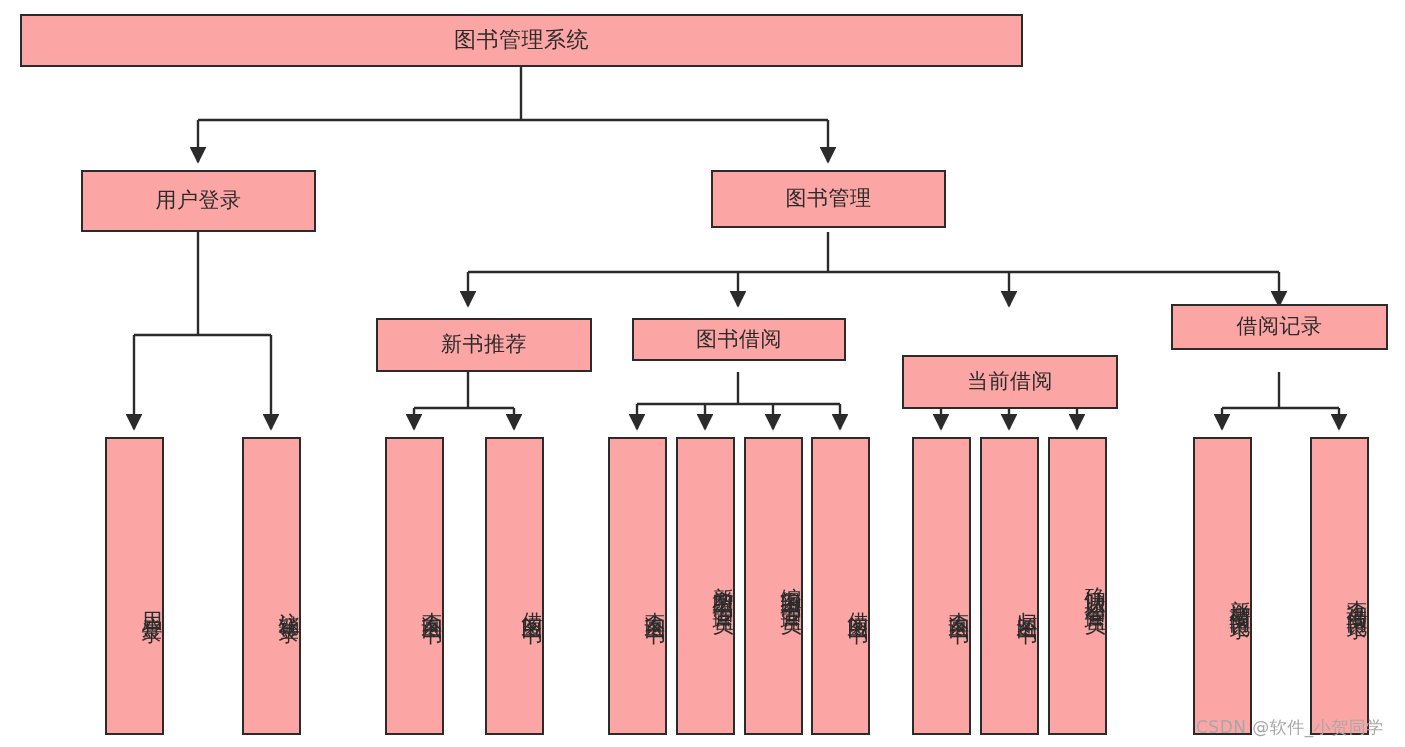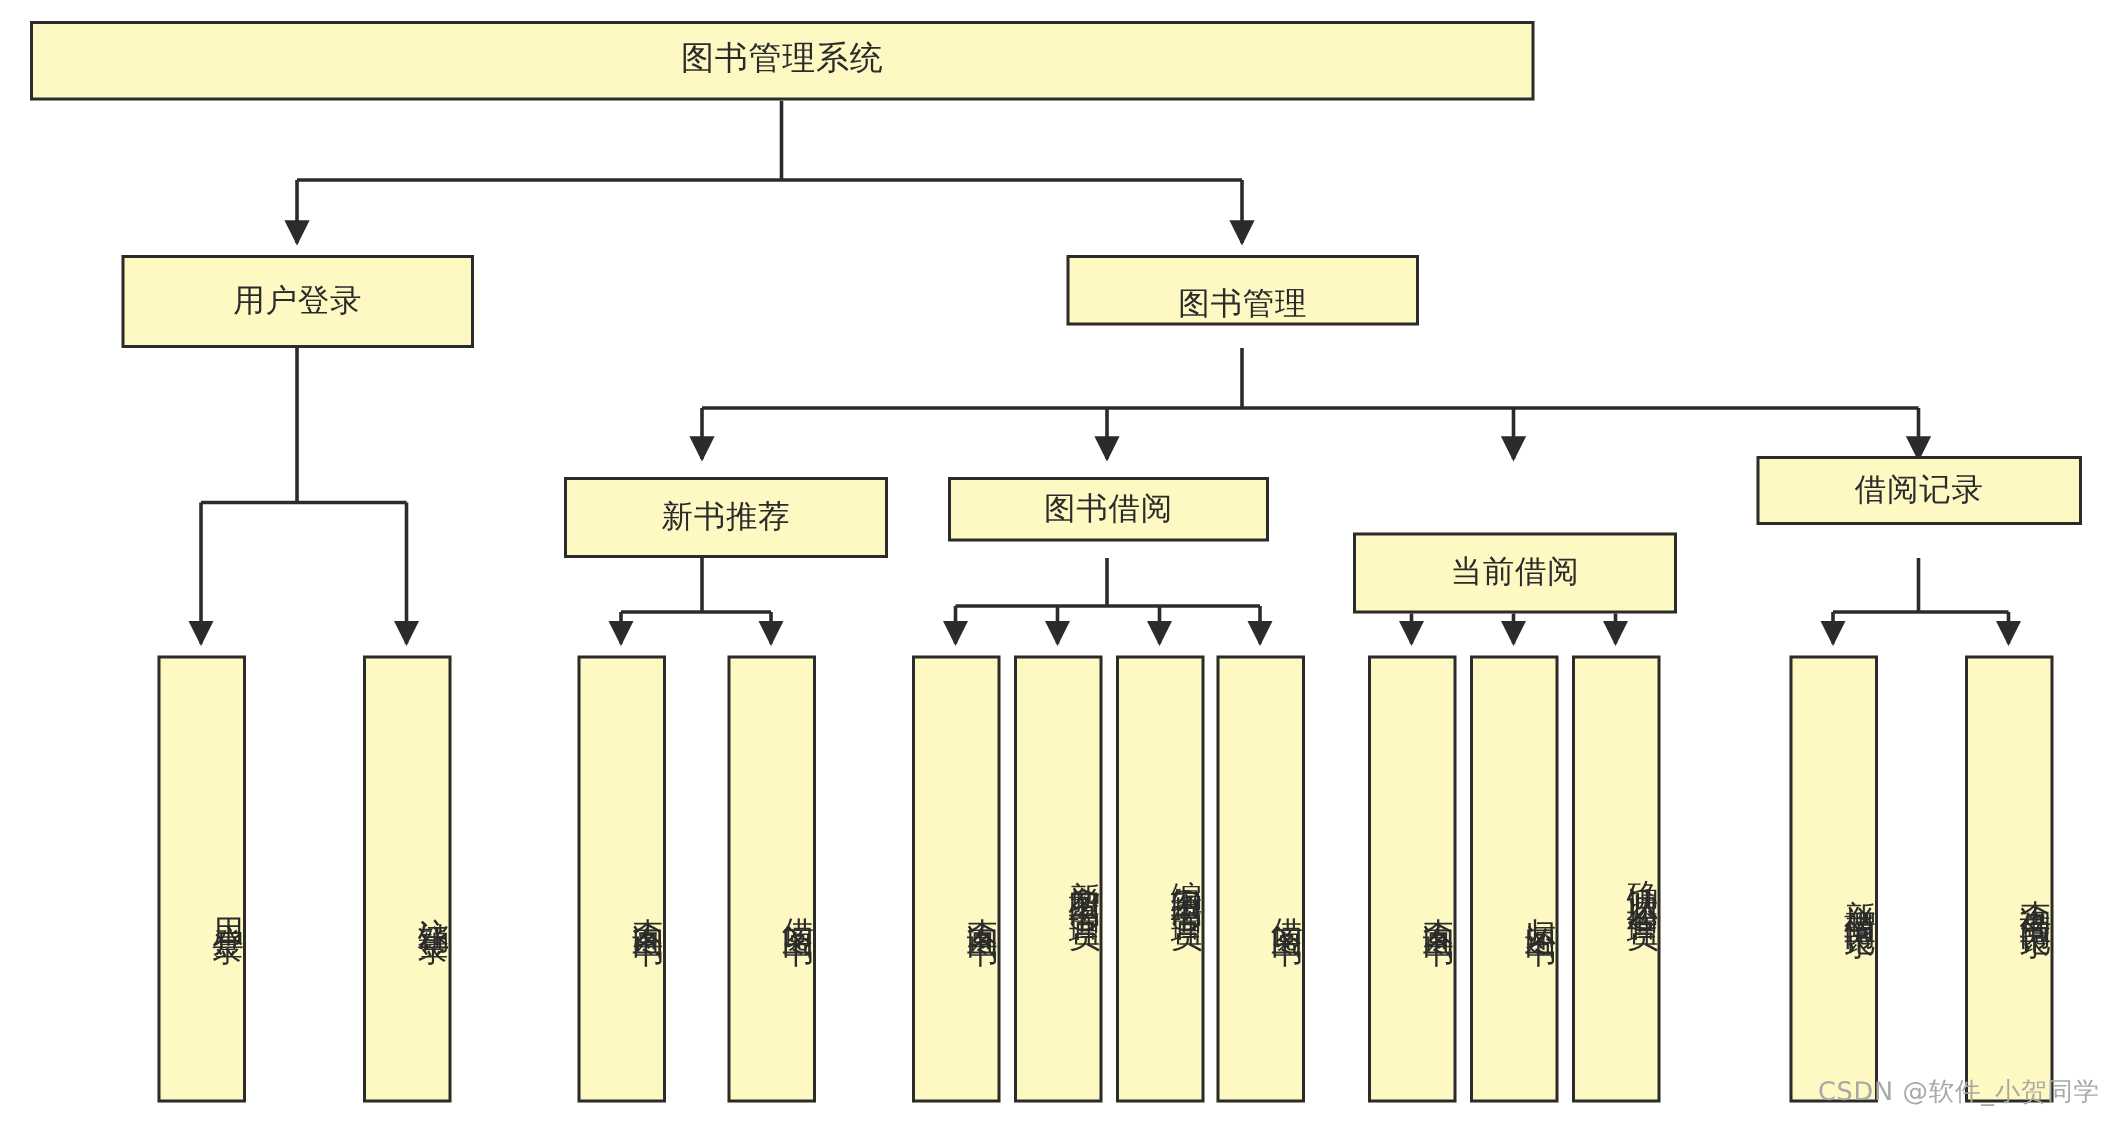--- a/index.html
+++ b/index.html
@@ -22,21 +22,21 @@
     position: absolute;
     left: 0;
     top: 0;
     width: 1405px;
     height: 747px;
     pointer-events: none;
   }
   .node {
     position: absolute;
     box-sizing: border-box;
-    background: #fef9c3;
+    background: #fca5a5;
     border: 2px solid #2b2b2b;
     display: flex;
     align-items: center;
     justify-content: center;
     color: #2b2b2b;
   }
   .node-h {
     
     font-size: 21px;
     letter-spacing: 0.5px;
@@ -64,21 +64,20 @@
     margin-top: 34px;
     white-space: nowrap;
   }
   .watermark {
     position: absolute;
     font-size: 17px;
     color: #a8a8a8;
     white-space: nowrap;
     letter-spacing: 0.5px;
     pointer-events: none;
-    padding-left: 16px;
   }
 </style>
 </head>
 <body>
 
 <div id="diagram-root">
 
   <svg id="edge-layer" viewBox="0 0 1405 747" xmlns="http://www.w3.org/2000/svg">
     <defs>
       <marker id="arrow" viewBox="0 0 10 10" refX="9" refY="5" markerWidth="7" markerHeight="7" orient="auto-start-reverse">
@@ -129,21 +128,21 @@
     </g>
   </svg>
 
   <div class="node node-h node-root" style="left:20px; top:14px; width:1003px; height:53px;">
     <span>图书管理系统</span>
   </div>
 
   <div class="node node-h" style="left:81px; top:170px; width:235px; height:62px;">
     <span>用户登录</span>
   </div>
-  <div class="node node-h" style="left:711px; top:170px; width:235px; height:47px;align-items:flex-end;">
+  <div class="node node-h" style="left:711px; top:170px; width:235px; height:58px;">
     <span>图书管理</span>
   </div>
 
   <div class="node node-h" style="left:362px; top:318px; width:216px; height:54px;margin-left:14px;">
     <span>新书推荐</span>
   </div>
   <div class="node node-h" style="left:632px; top:318px; width:214px; height:43px;">
     <span>图书借阅</span>
   </div>
   <div class="node node-h" style="left:902px; top:318px; width:216px; height:54px;margin-top:37px;">

